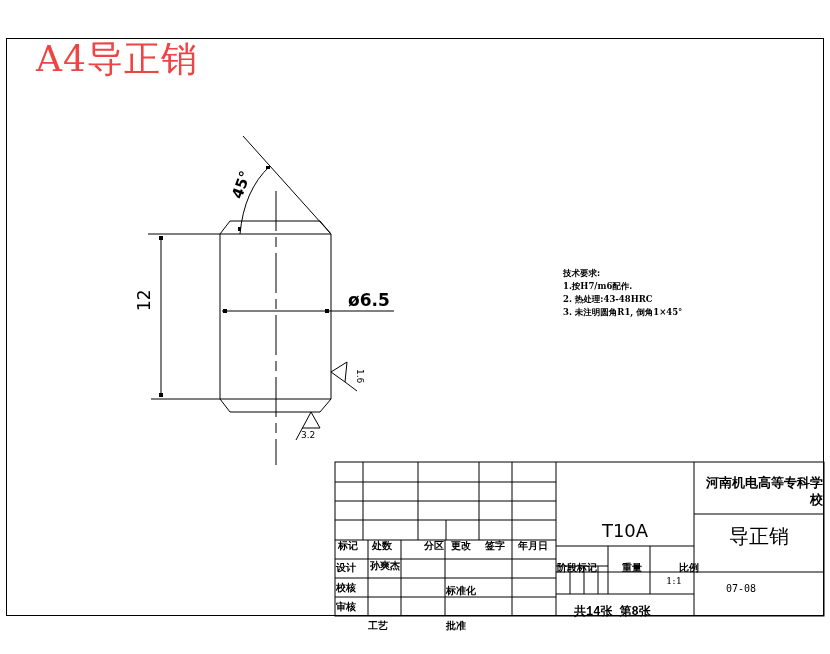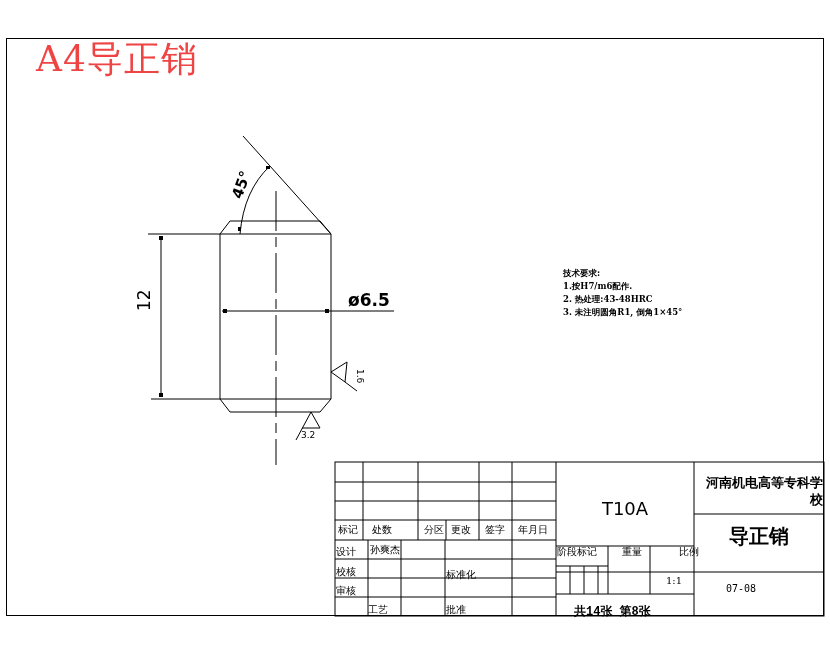--- a/index.html
+++ b/index.html
@@ -6,30 +6,30 @@
   body { width: 830px; height: 654px; position: relative; overflow: hidden;
          font-family: "DejaVu Sans", sans-serif; color: #000; }
   .frame { position: absolute; left: 6px; top: 38px; width: 818px; height: 578px;
            border: 1px solid #000; box-sizing: border-box; }
   .sheet-title { position: absolute; left: 36px; top: 36px; font-family: "DejaVu Serif", serif;
                  font-size: 36px; color: #ef4444; letter-spacing: 1px; line-height: 46px; }
   svg.drawing { position: absolute; left: 0; top: 0; }
   .tech { position: absolute; left: 563px; top: 267px; font-size: 8.5px; font-weight: bold;
           line-height: 13px; font-family: "DejaVu Serif", serif; }
   .tech div { white-space: nowrap; }
-  .tb { position: absolute; font-size: 10px; font-weight: normal; white-space: nowrap;
-        font-family: "DejaVu Serif", serif; }
-  .material { position: absolute; left: 556px; top: 458px; width: 138px; height: 100px;
+  .tb { position: absolute; font-size: 10px; font-weight: bold; white-space: nowrap;
+        font-family: "DejaVu Serif", serif; margin-top: 16px; }
+  .material { position: absolute; left: 556px; top: 480px; width: 138px; height: 100px;
               display: flex; align-items: center; justify-content: center;
               font-size: 18px; font-family: "DejaVu Sans", sans-serif; font-weight: normal; text-align: right; }
   .school { position: absolute; left: 697px; top: 474px; width: 126px; font-size: 13px;
             font-weight: bold; line-height: 17px; font-family: "DejaVu Serif", serif; text-align: right; }
   .partname { position: absolute; left: 694px; top: 515px; width: 130px; height: 42px;
               display: flex; align-items: center; justify-content: center;
-              font-size: 20px; font-weight: bold; font-family: "DejaVu Sans", sans-serif; }
+              font-size: 20px; font-weight: normal; font-family: "DejaVu Sans", sans-serif; }
   .drawno { position: absolute; left: 726px; top: 583px; font-size: 10px;
             font-family: "DejaVu Sans Mono", monospace; }
   .scale { position: absolute; left: 666px; top: 575px; font-size: 10px;
            font-family: "DejaVu Serif", serif; }
   .sheets { position: absolute; left: 574px; top: 603px; font-size: 12px; font-weight: bold;
             font-family: Liberation Mono, monospace; }
 </style>
 </head>
 <body>
 

